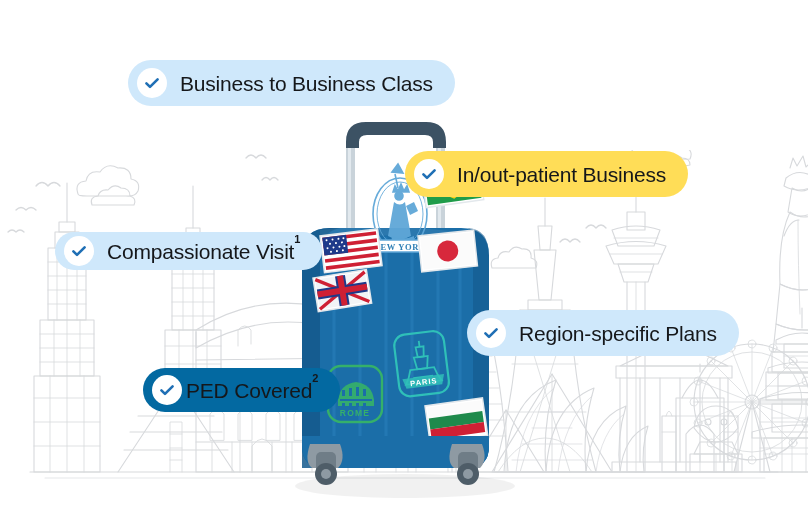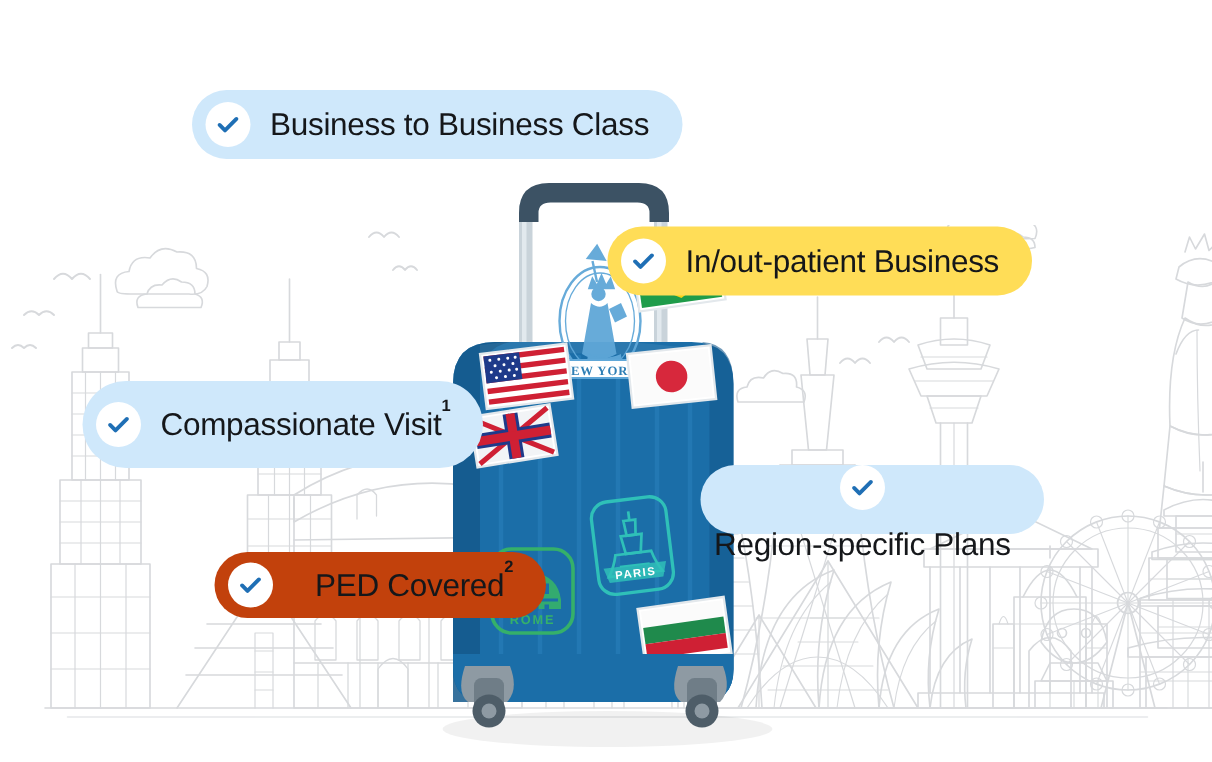--- a/index.html
+++ b/index.html
@@ -85,40 +85,39 @@
     background: #cfe8fb;
   }
   #pill-inout {
     left: 405px; top: 151px;
     height: 46px;
     padding: 0 22px 0 9px;
     gap: 13px;
     background: #ffdd57;
   }
   #pill-compassionate {
-    left: 55px; top: 254px;
-    height: 58px;
+    left: 55px; top: 232px;
+    height: 38px;
     padding: 0 22px 0 9px;
     gap: 13px;
     background: #cfe8fb;
   }
   #pill-region {
     left: 467px; top: 310px;
     height: 46px;
     padding: 0 22px 0 9px;
     gap: 13px;
     background: #cfe8fb;
-    flex-direction: column;
   }
   #pill-ped {
     left: 143px; top: 368px;
     height: 44px;
     padding: 0 22px 0 9px;
-    gap: 28px;
-    background: #c2410c;
+    gap: 4px;
+    background: #0369a1;
   }
 </style>
 </head>
 <body>
 
 <div id="stage">
 
   <div id="skyline-art">
     <svg width="808" height="358" viewBox="0 0 808 358" xmlns="http://www.w3.org/2000/svg">
       <g fill="none" stroke="#d7d9dc" stroke-width="1.1" stroke-linejoin="round" stroke-linecap="round">

